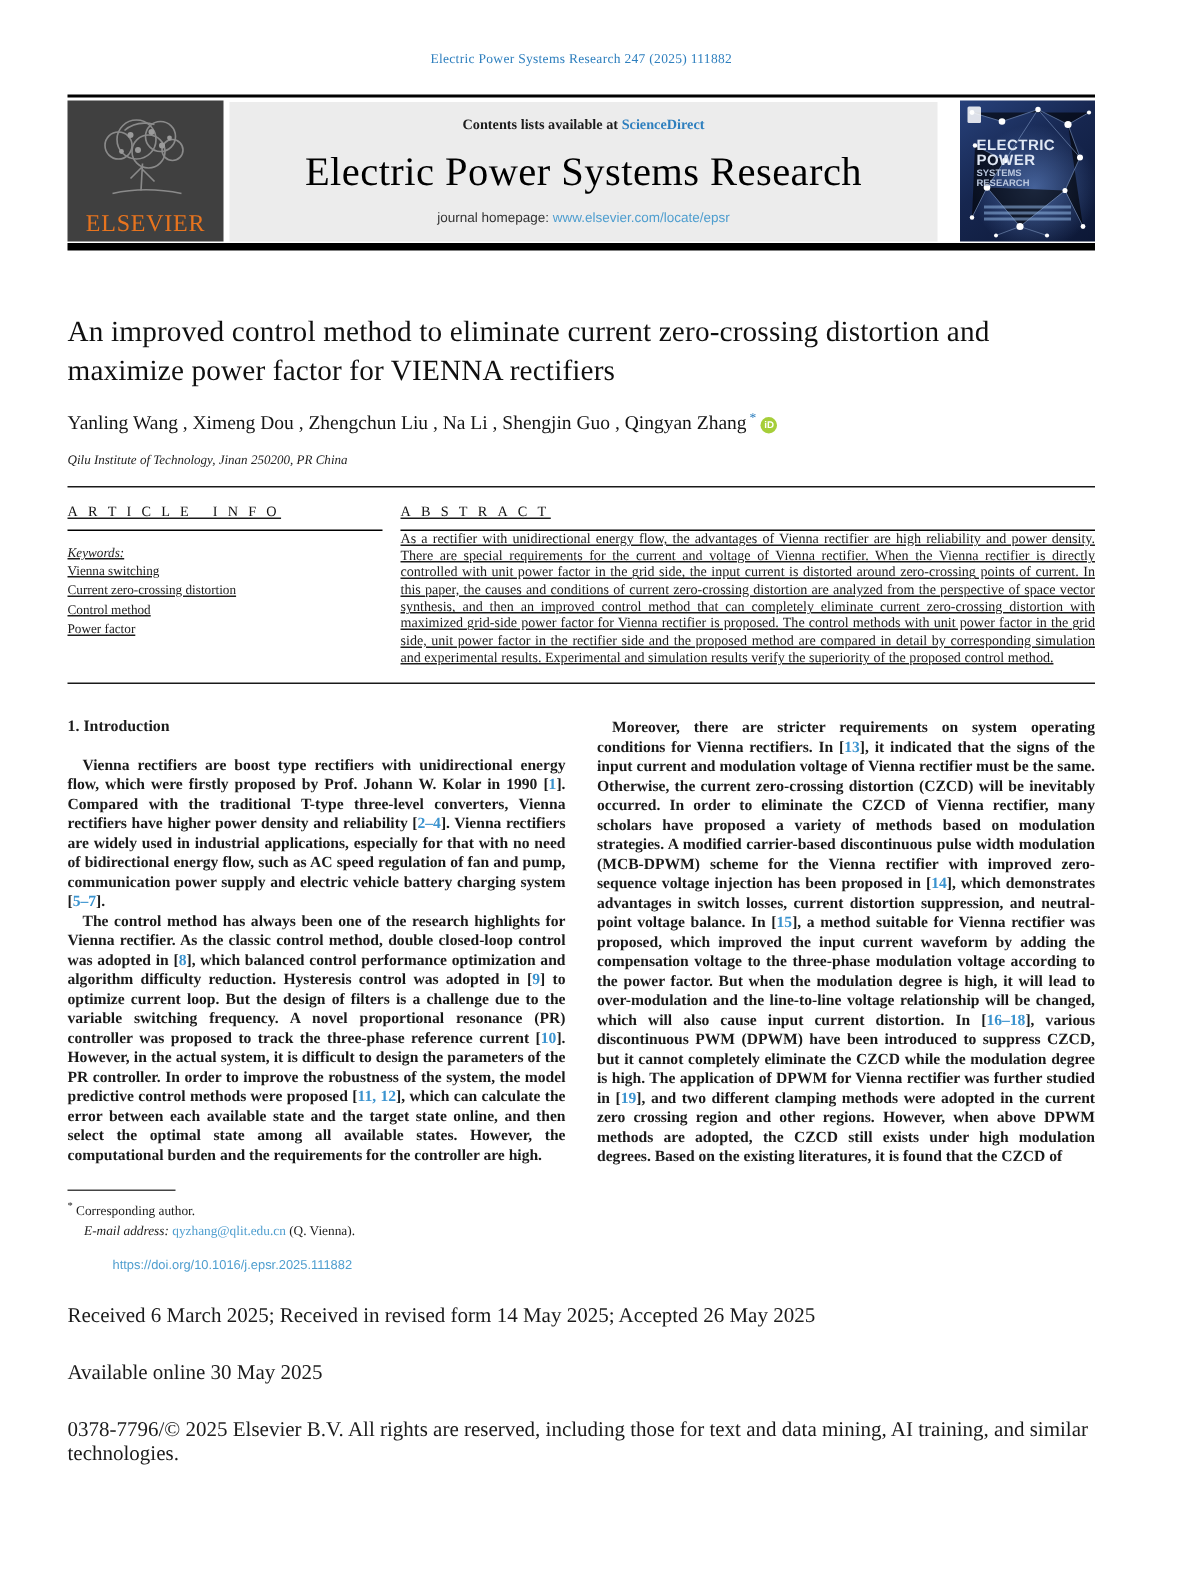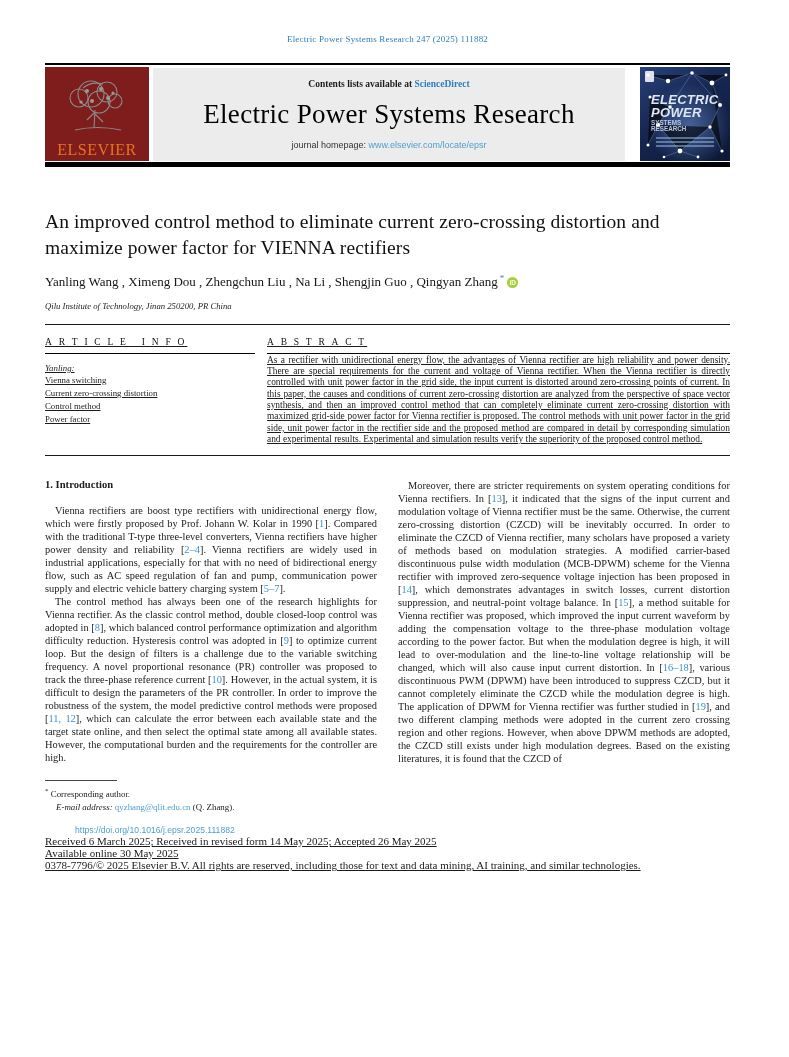--- a/index.html
+++ b/index.html
@@ -20,21 +20,21 @@
     color:var(--link-blue,#2e7fbe);
     margin-bottom:19px;
     letter-spacing:.2px;
   }
   
   .rule-top { border-top:2px solid #000; }
   .masthead { display:flex; align-items:stretch; height:94px; margin-top:2px; }
   .logo-col {
     width:104px; display:flex; flex-direction:column;
     align-items:center; justify-content:flex-end;
-    padding-bottom:2px; background:#7f1d1d;
+    padding-bottom:2px; background:#404040;
   }
   .elsevier-name {
     font-size:16px; color:var(--elsevier-orange,#e8741e);
     letter-spacing:.5px; margin-top:1px;
   }
   .mast-center {
     flex:1; background:#ececec; margin:1px 15px 0 4px;
     display:flex; flex-direction:column; align-items:center;
     justify-content:space-between; padding:11px 6px 11px 6px;
   }
@@ -48,21 +48,21 @@
     background:
       radial-gradient(circle at 55% 62%, rgba(110,150,220,.55), rgba(20,35,80,0) 55%),
       linear-gradient(145deg, #28427c 0%, #16264f 45%, #0c1735 100%);
   }
   .cover svg.net { position:absolute; inset:0; }
   .cover-title {
     position:absolute; left:11px; top:26px;
     font-family:"Liberation Sans", sans-serif;
     color:#dfe7f4; line-height:1.02; text-align:left;
   }
-  .cover-title div:nth-child(1), .cover-title div:nth-child(2) { font-size:13px; font-weight:bold; letter-spacing:.3px;font-style:italic; }
+  .cover-title div:nth-child(1), .cover-title div:nth-child(2) { font-size:10px; font-weight:bold; letter-spacing:.3px; }
   .cover-title div:nth-child(3), .cover-title div:nth-child(4) { font-size:6.3px; font-weight:bold; color:#b9c6dd; }
   .cover-editors { position:absolute; left:16px; bottom:12px; width:58px; }
   .cover-editors i { display:block; height:1.5px; background:#8fb5e2; opacity:.55; margin-bottom:2.5px; }
   .cover-mark { position:absolute; left:5px; top:4px; width:9px; height:11px; background:rgba(255,255,255,.85); border-radius:1px; }
   .bar-bottom { height:5px; background:#000; margin-top:1px; }
   
   .article-title {
     margin-top:42px; font-size:19.5px; line-height:1.32;
     color:#101010; max-width:645px; letter-spacing:.1px;
   }
@@ -87,34 +87,34 @@
   .abstract-text {
     margin-top:1px; font-size:9.4px; line-height:11.3px;
     text-align:justify; color:#1b1b1b;
   }
   
   .columns { display:flex; gap:21px; margin-top:23px; }
   .col { flex:1; min-width:0; }
   .intro-head { font-size:10.6px; font-weight:bold; margin-bottom:14px; }
   .body-par {
     font-size:10.4px; line-height:13px; text-align:justify;
-    text-indent:10px; color:#1b1b1b;
+    text-indent:10px; color:#1b1b1b;font-weight:bold;
   }
   .ref { color:var(--ref-blue,#3a93cf); }
   
   .footnote-block { margin-top:15px; }
   .footnote-rule { width:72px; border-top:1px solid #444; margin-bottom:6px; }
   .footnote-line { font-size:8.9px; }
   .footnote-line sup { font-size:7px; }
   .email-line { font-size:8.9px; margin-top:3px; padding-left:11px; }
   .email-label { font-style:italic; }
   .email-link { color:var(--url-blue,#5b9bd1); }
   .footer-block { margin-top:13px; }
   .doi-line { font-family:"Liberation Sans", sans-serif; font-size:8.6px; color:var(--url-blue,#5b9bd1);padding-left:30px; }
-  .footer-line { font-size:11px; margin-top:0; color:#1b1b1b;text-decoration:underline; }
+  .footer-line { font-size:14px; margin-top:22px; color:#1b1b1b; }
   a { text-decoration:none; }
 </style>
 </head>
 <body>
 
 <div class="page">
 
   <div class="citation-header">Electric Power Systems Research 247 (2025) 111882</div>
 
   <div class="rule-top"></div>
@@ -201,21 +201,21 @@
   <div class="authors-line"><span>Yanling Wang , Ximeng Dou , Zhengchun Liu , Na Li , Shengjin Guo , Qingyan Zhang</span><sup class="corr">*</sup><span class="orcid">iD</span></div>
 
   <div class="affiliation">Qilu Institute of Technology, Jinan 250200, PR China</div>
 
   <div class="rule"></div>
 
   <div class="info-abstract">
     <div class="info-col">
       <div class="sec-head">A R T I C L E   I N F O</div>
       <div class="head-rule"></div>
-      <div class="kw-label">Yanling:</div>
+      <div class="kw-label">Keywords:</div>
       <div class="kw-list">
           <div>Vienna switching</div>
           <div>Current zero-crossing distortion</div>
           <div>Control method</div>
           <div>Power factor</div>
         </div>
     </div>
     <div class="abstract-col">
       <div class="sec-head">A B S T R A C T</div>
       <div class="head-rule"></div>
@@ -232,21 +232,21 @@
       <p class="body-par"><span>The control method has always been one of the research highlights for Vienna rectifier. As the classic control method, double closed-loop control was adopted in [</span><span class="ref">8</span><span>], which balanced control performance optimization and algorithm difficulty reduction. Hysteresis control was adopted in [</span><span class="ref">9</span><span>] to optimize current loop. But the design of filters is a challenge due to the variable switching frequency. A novel proportional resonance (PR) controller was proposed to track the three-phase reference current [</span><span class="ref">10</span><span>]. However, in the actual system, it is difficult to design the parameters of the PR controller. In order to improve the robustness of the system, the model predictive control methods were proposed [</span><span class="ref">11, 12</span><span>], which can calculate the error between each available state and the target state online, and then select the optimal state among all available states. However, the computational burden and the requirements for the controller are high.</span></p>
     </div>
     <div class="col">
       <p class="body-par"><span>Moreover, there are stricter requirements on system operating conditions for Vienna rectifiers. In [</span><span class="ref">13</span><span>], it indicated that the signs of the input current and modulation voltage of Vienna rectifier must be the same. Otherwise, the current zero-crossing distortion (CZCD) will be inevitably occurred. In order to eliminate the CZCD of Vienna rectifier, many scholars have proposed a variety of methods based on modulation strategies. A modified carrier-based discontinuous pulse width modulation (MCB-DPWM) scheme for the Vienna rectifier with improved zero-sequence voltage injection has been proposed in [</span><span class="ref">14</span><span>], which demonstrates advantages in switch losses, current distortion suppression, and neutral-point voltage balance. In [</span><span class="ref">15</span><span>], a method suitable for Vienna rectifier was proposed, which improved the input current waveform by adding the compensation voltage to the three-phase modulation voltage according to the power factor. But when the modulation degree is high, it will lead to over-modulation and the line-to-line voltage relationship will be changed, which will also cause input current distortion. In [</span><span class="ref">16–18</span><span>], various discontinuous PWM (DPWM) have been introduced to suppress CZCD, but it cannot completely eliminate the CZCD while the modulation degree is high. The application of DPWM for Vienna rectifier was further studied in [</span><span class="ref">19</span><span>], and two different clamping methods were adopted in the current zero crossing region and other regions. However, when above DPWM methods are adopted, the CZCD still exists under high modulation degrees. Based on the existing literatures, it is found that the CZCD of</span></p>
     </div>
   </div>
 
   <div class="footnote-block">
     <div class="footnote-rule"></div>
     <div class="footnote-line"><sup>*</sup><span> Corresponding author.</span></div>
-    <div class="email-line"><span class="email-label">E-mail address:</span> <a class="email-link">qyzhang@qlit.edu.cn</a><span> (Q. Zhang).</span></div>
+    <div class="email-line"><span class="email-label">E-mail address:</span> <a class="email-link">qyzhang@qlit.edu.cn</a><span> (Q. Vienna).</span></div>
   </div>
 
   <div class="footer-block">
     <a class="doi-line" style="display:block;">https://doi.org/10.1016/j.epsr.2025.111882</a>
     <div class="footer-line">Received 6 March 2025; Received in revised form 14 May 2025; Accepted 26 May 2025</div>
     <div class="footer-line">Available online 30 May 2025</div>
     <div class="footer-line">0378-7796/© 2025 Elsevier B.V. All rights are reserved, including those for text and data mining, AI training, and similar technologies.</div>
   </div>
 
 </div>

